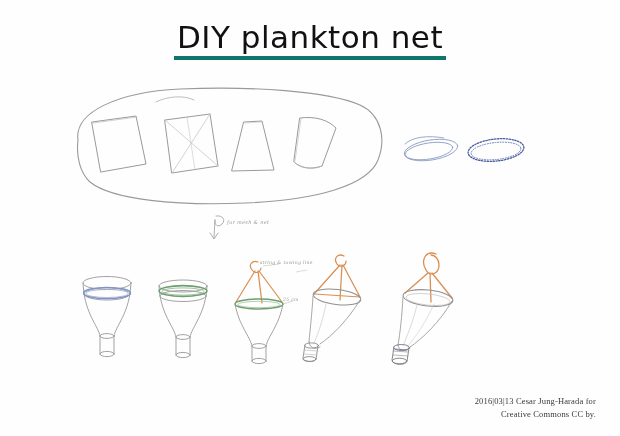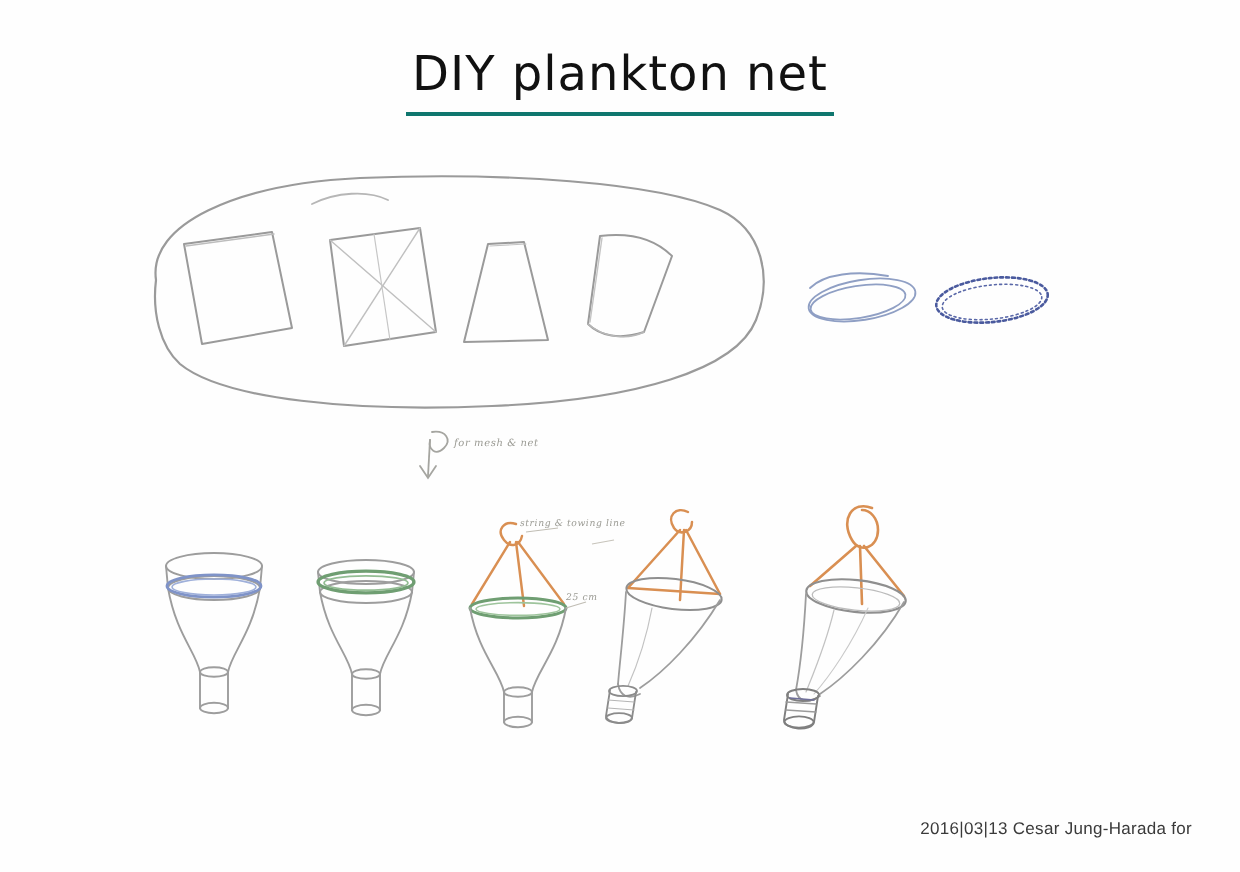--- a/index.html
+++ b/index.html
@@ -7,33 +7,33 @@
   body{
     width:620px;height:436px;position:relative;overflow:hidden;
     font-family:"Liberation Sans", sans-serif;color:#1a1a1a;
   }
   #page{position:absolute;inset:0;background:#fefefe;}
 
   
   #title-block{position:absolute;left:0;top:20px;width:620px;text-align:center;}
   #title-text{
     font-family:"DejaVu Sans", sans-serif;
-    font-size:24px;font-weight:400;letter-spacing:0.5px;color:#111;
+    font-size:31px;font-weight:400;letter-spacing:0.5px;color:#111;
     line-height:34px;display:inline-block;padding:0 3px 2px 3px;
-    border-bottom:2px solid #0f766e;
+    border-bottom:4px solid #0f766e;
   }
 
   
   .sketch{position:absolute;overflow:visible;}
   .sketch svg{display:block;overflow:visible;}
 
   
   #credits{
     position:absolute;right:24px;bottom:16px;text-align:right;
-    font-family:Liberation Sans, sans-serif;font-size:8.5px;line-height:12.5px;
+    font-family:Liberation Serif, serif;font-size:8.5px;line-height:12.5px;
     color:#3a3a3a;letter-spacing:0.15px;
   }
   #credits div{white-space:nowrap;}
 
   
   .handwriting{
     position:absolute;font-family:"DejaVu Serif", serif;
     font-size:5px;color:#9a9a93;letter-spacing:0.3px;white-space:nowrap;
     font-style:italic;
   }
@@ -267,15 +267,16 @@
         <ellipse cx="17.5" cy="115" rx="7.3" ry="2.8"></ellipse>
         <path stroke="#9b9b9b" stroke-width="0.7" d="M11,105 L26,106"></path>
         <path stroke="#9b9b9b" stroke-width="0.7" d="M11,109 L26,110"></path>
         <path stroke="#6f6f9a" stroke-width="0.8" d="M13,103 L25,104"></path>
       </g>
     </svg>
   </div>
 
   <div id="credits">
     <div>2016|03|13 Cesar Jung-Harada for</div>
+    <div>Creative Commons CC by.</div>
   </div>
 
 </div>
 
 </body></html>

